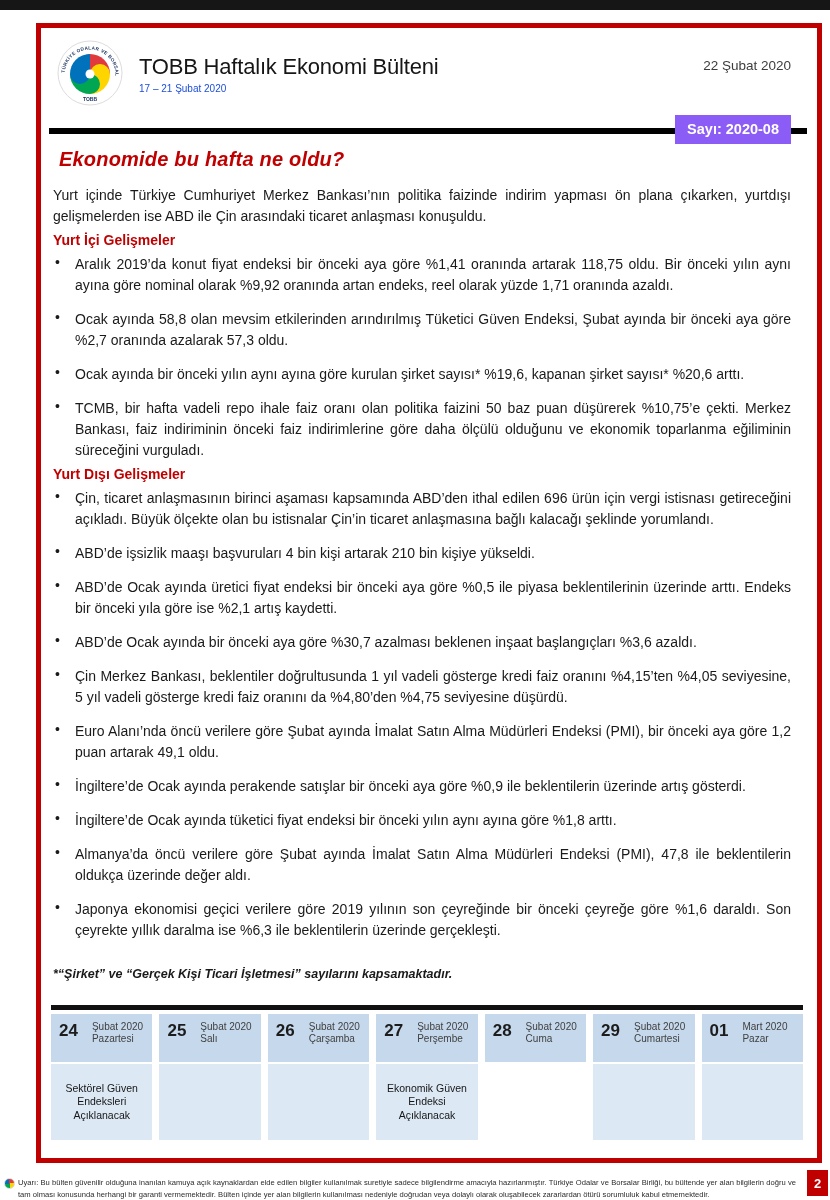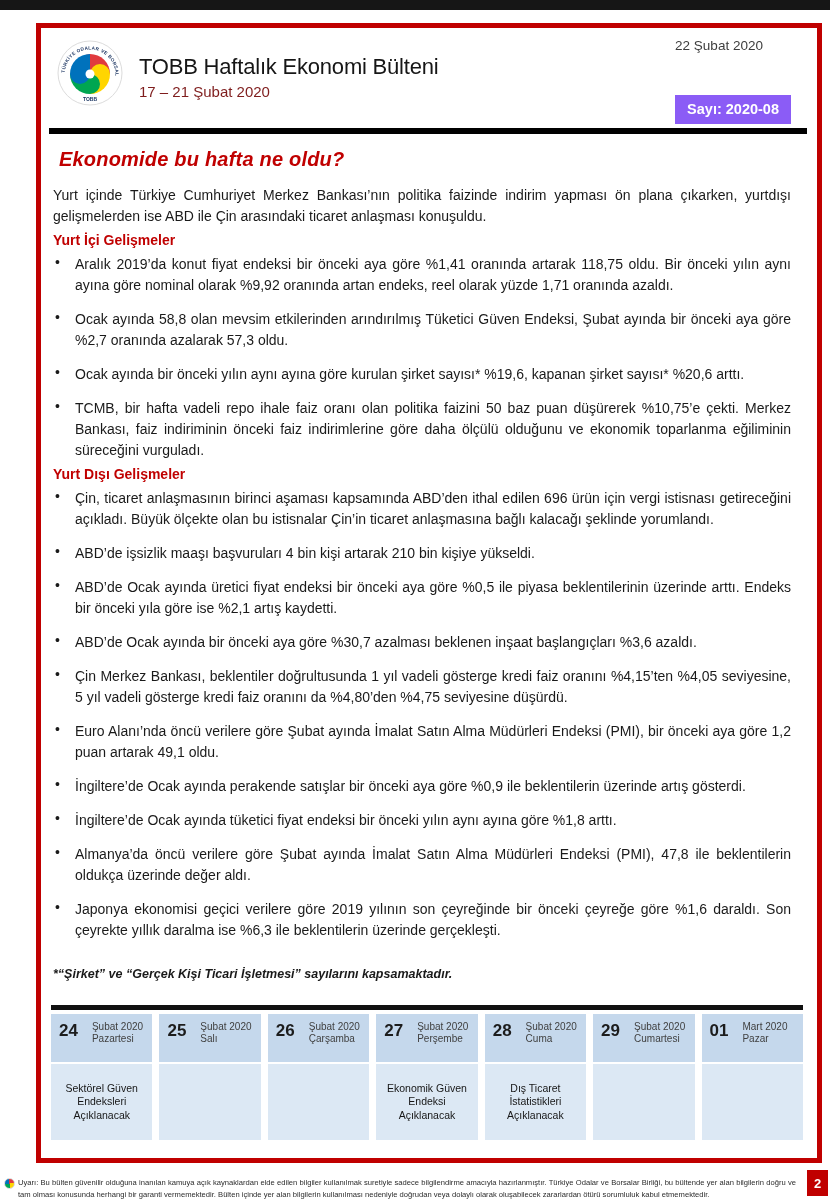--- a/index.html
+++ b/index.html
@@ -11,22 +11,22 @@
   .frame{
     position:absolute;top:23px;left:36px;width:786px;height:1140px;
     border:5px solid #C00000;box-sizing:border-box;background:#fff;
     padding:0 26px 0 10px;
   }
   
   .hdr{position:relative;height:84px;margin-top:10px;display:flex;align-items:flex-start;}
   .logo{width:66px;height:66px;margin:2px 0 0 6px;flex:none;}
   .title-block{margin-left:16px;padding-top:16px;}
   .title{font-size:22px;font-weight:400;margin:0;color:#161616;letter-spacing:-.2px;}
-  .subtitle{font-size:15px;margin-top:3px;color:#7f1d1d;}
-  .hdr-right{position:absolute;right:0;top:0;}
+  .subtitle{font-size:10px;margin-top:3px;color:#1d4ed8;}
+  .hdr-right{position:absolute;right:0;top:20px;text-align:right;}
   .date{font-size:13.5px;color:#3d3d3d;}
   .issue-badge{display:inline-block;margin-top:24px;background:#8b5cf6;color:#fff;
     font-weight:700;font-size:14.5px;padding:6px 12px 7px 12px;}
   .hdr-rule{height:6px;background:#000;margin:6px -16px 0 -2px;}
   
   .main-heading{color:#C00000;font-style:italic;font-weight:700;font-size:20px;
     margin:14px 0 0 8px;letter-spacing:.2px;}
   .intro{font-size:14px;line-height:1.5;text-align:justify;margin:14px 0 0 2px;}
   .section-heading{color:#C00000;font-size:14px;font-weight:700;margin:5px 0 2px 2px;}
   ul.bullets{list-style:none;margin:0;padding:0;}
@@ -236,23 +236,20 @@
         </div>
 
         <div class="cal-cell">
           <div class="cal-head">
             <span class="cal-num">28</span>
             <span class="cal-date">
               <span class="cal-month">Şubat 2020</span><br>
               <span class="cal-weekday">Cuma</span>
             </span>
           </div>
-          <div class="cal-body">
-            <span class="cal-event">Dış Ticaret İstatistikleri Açıklanacak</span>
-          </div>
         </div>
 
         <div class="cal-cell">
           <div class="cal-head">
             <span class="cal-num">29</span>
             <span class="cal-date">
               <span class="cal-month">Şubat 2020</span><br>
               <span class="cal-weekday">Cumartesi</span>
             </span>
           </div>

